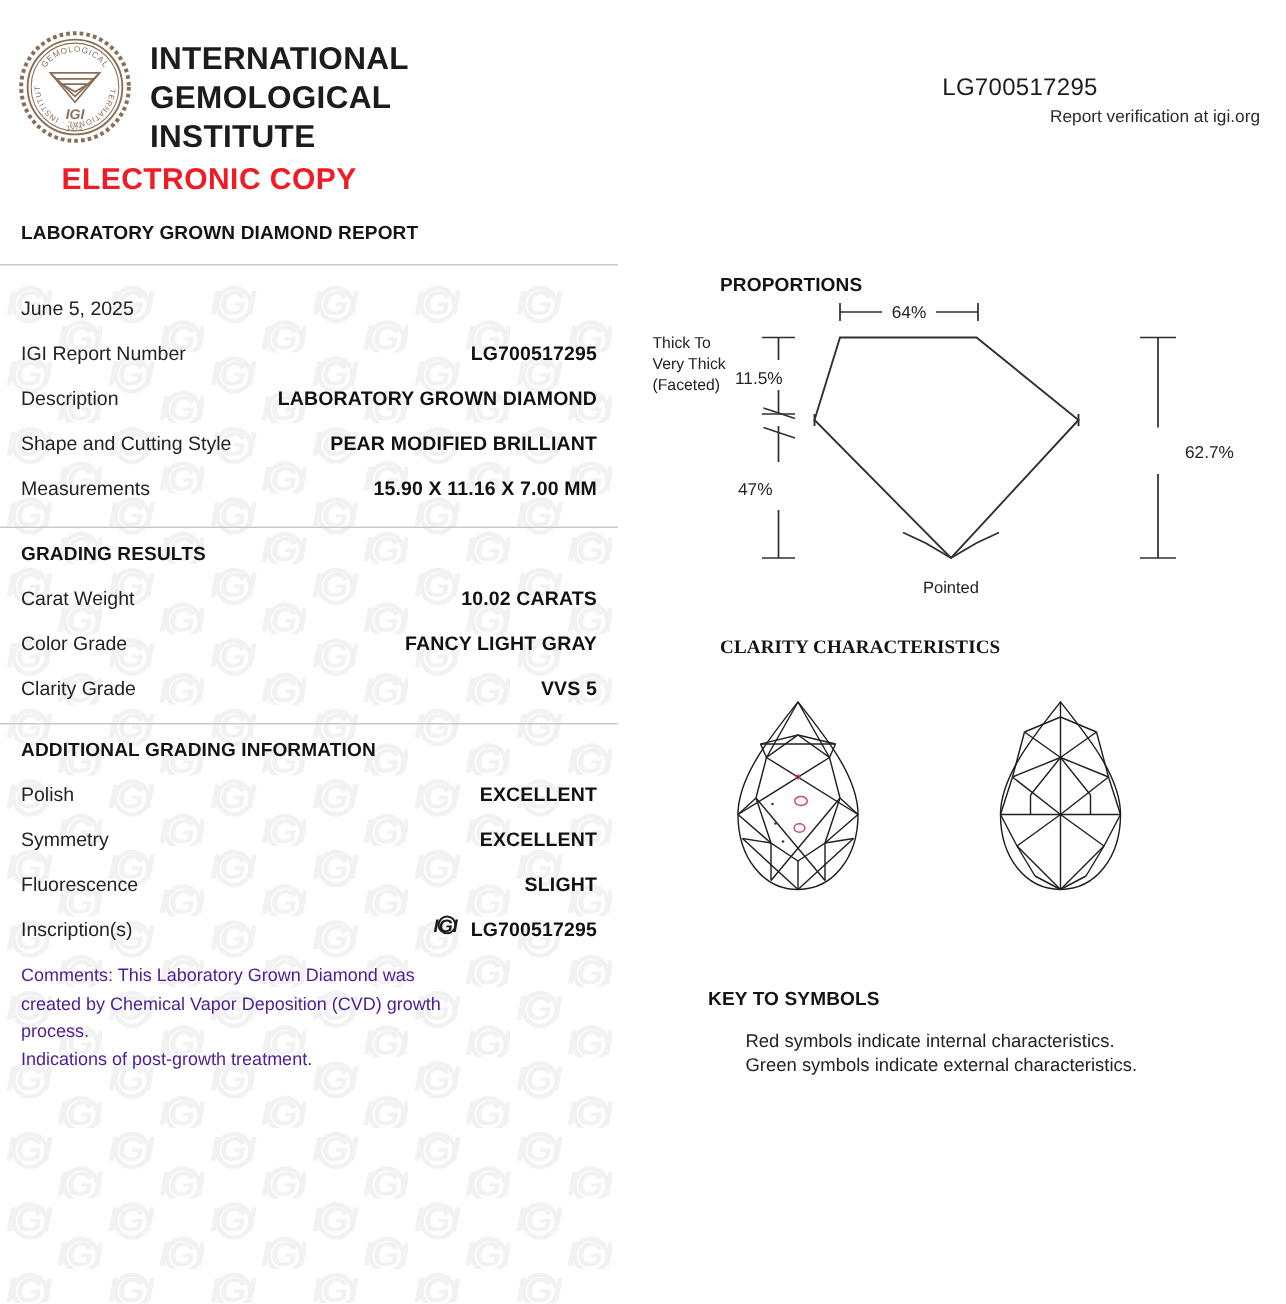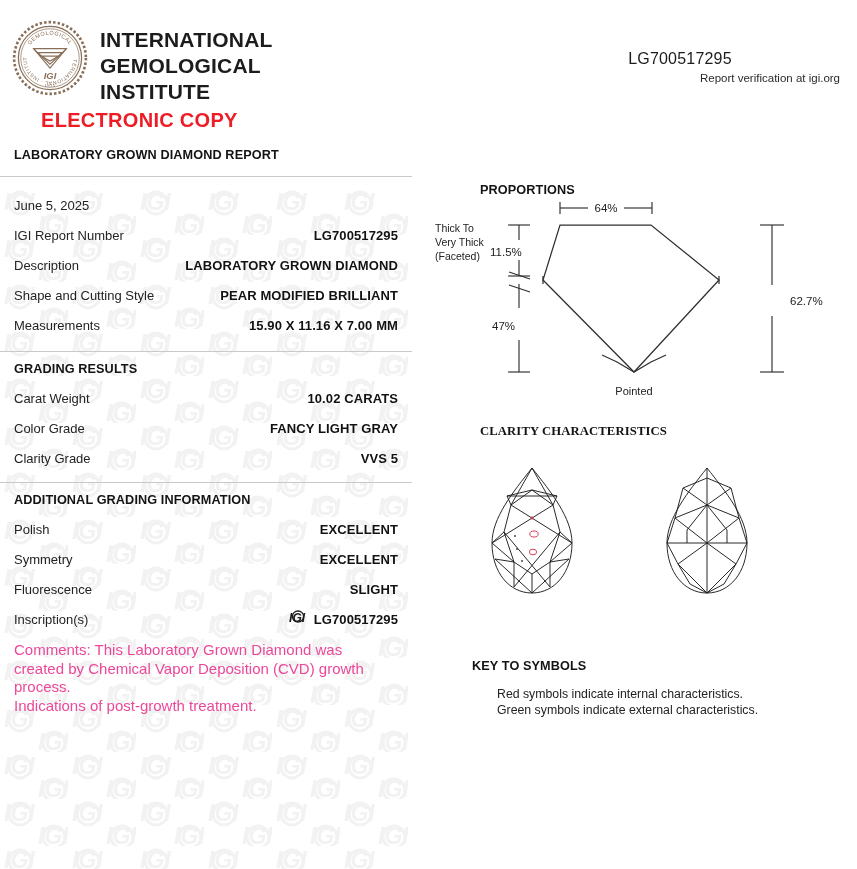--- a/index.html
+++ b/index.html
@@ -81,22 +81,22 @@
     display: flex; align-items: baseline;
     justify-content: space-between;
     font-size: 13px;
     line-height: 30px;
     color: #232323;
   }
   .row .label { color: #232323; font-weight: normal; }
   .row .value { font-weight: bold; color: #121212; letter-spacing: 0.1px; text-align: right; }
   .plain-line { font-size: 13px; line-height: 30px; color: #232323; }
   #comments {
-    font-size: 15px; line-height: 18.5px;
-    color: #ec4899; margin-top: 6px;
+    font-size: 12px; line-height: 18.5px;
+    color: #4c1d95; margin-top: 6px;
   }
   .inscr-wrap { display: inline-flex; align-items: center; gap: 5px; }
 
   
   #right-panel {
     position: absolute; left: 412px; top: 140px;
     width: 445px; height: 729px;
     z-index: 2;
   }
   #proportions-title { position: absolute; left: 68px; top: 15px; margin-top: 28px; }

